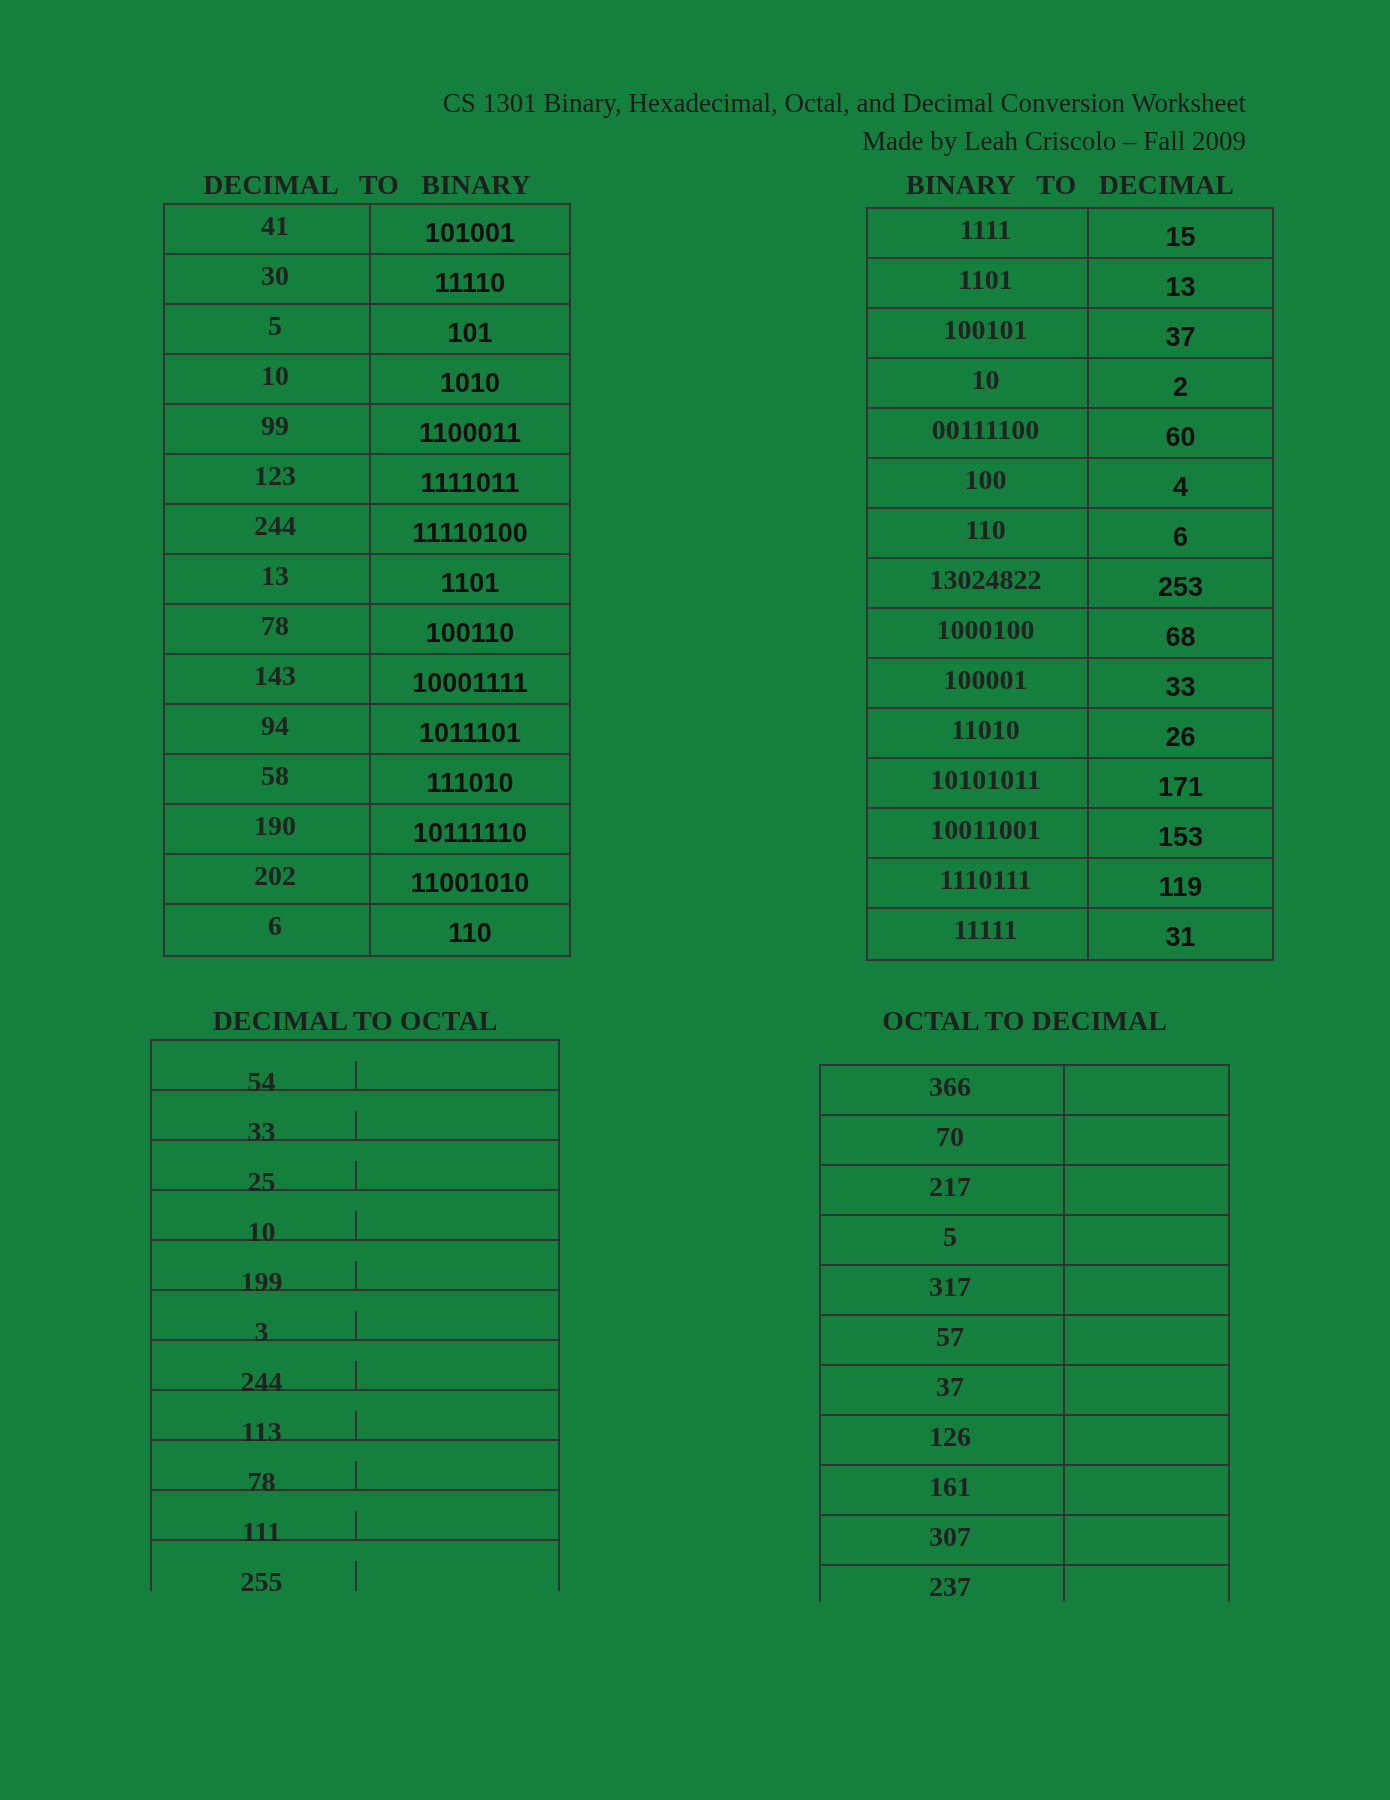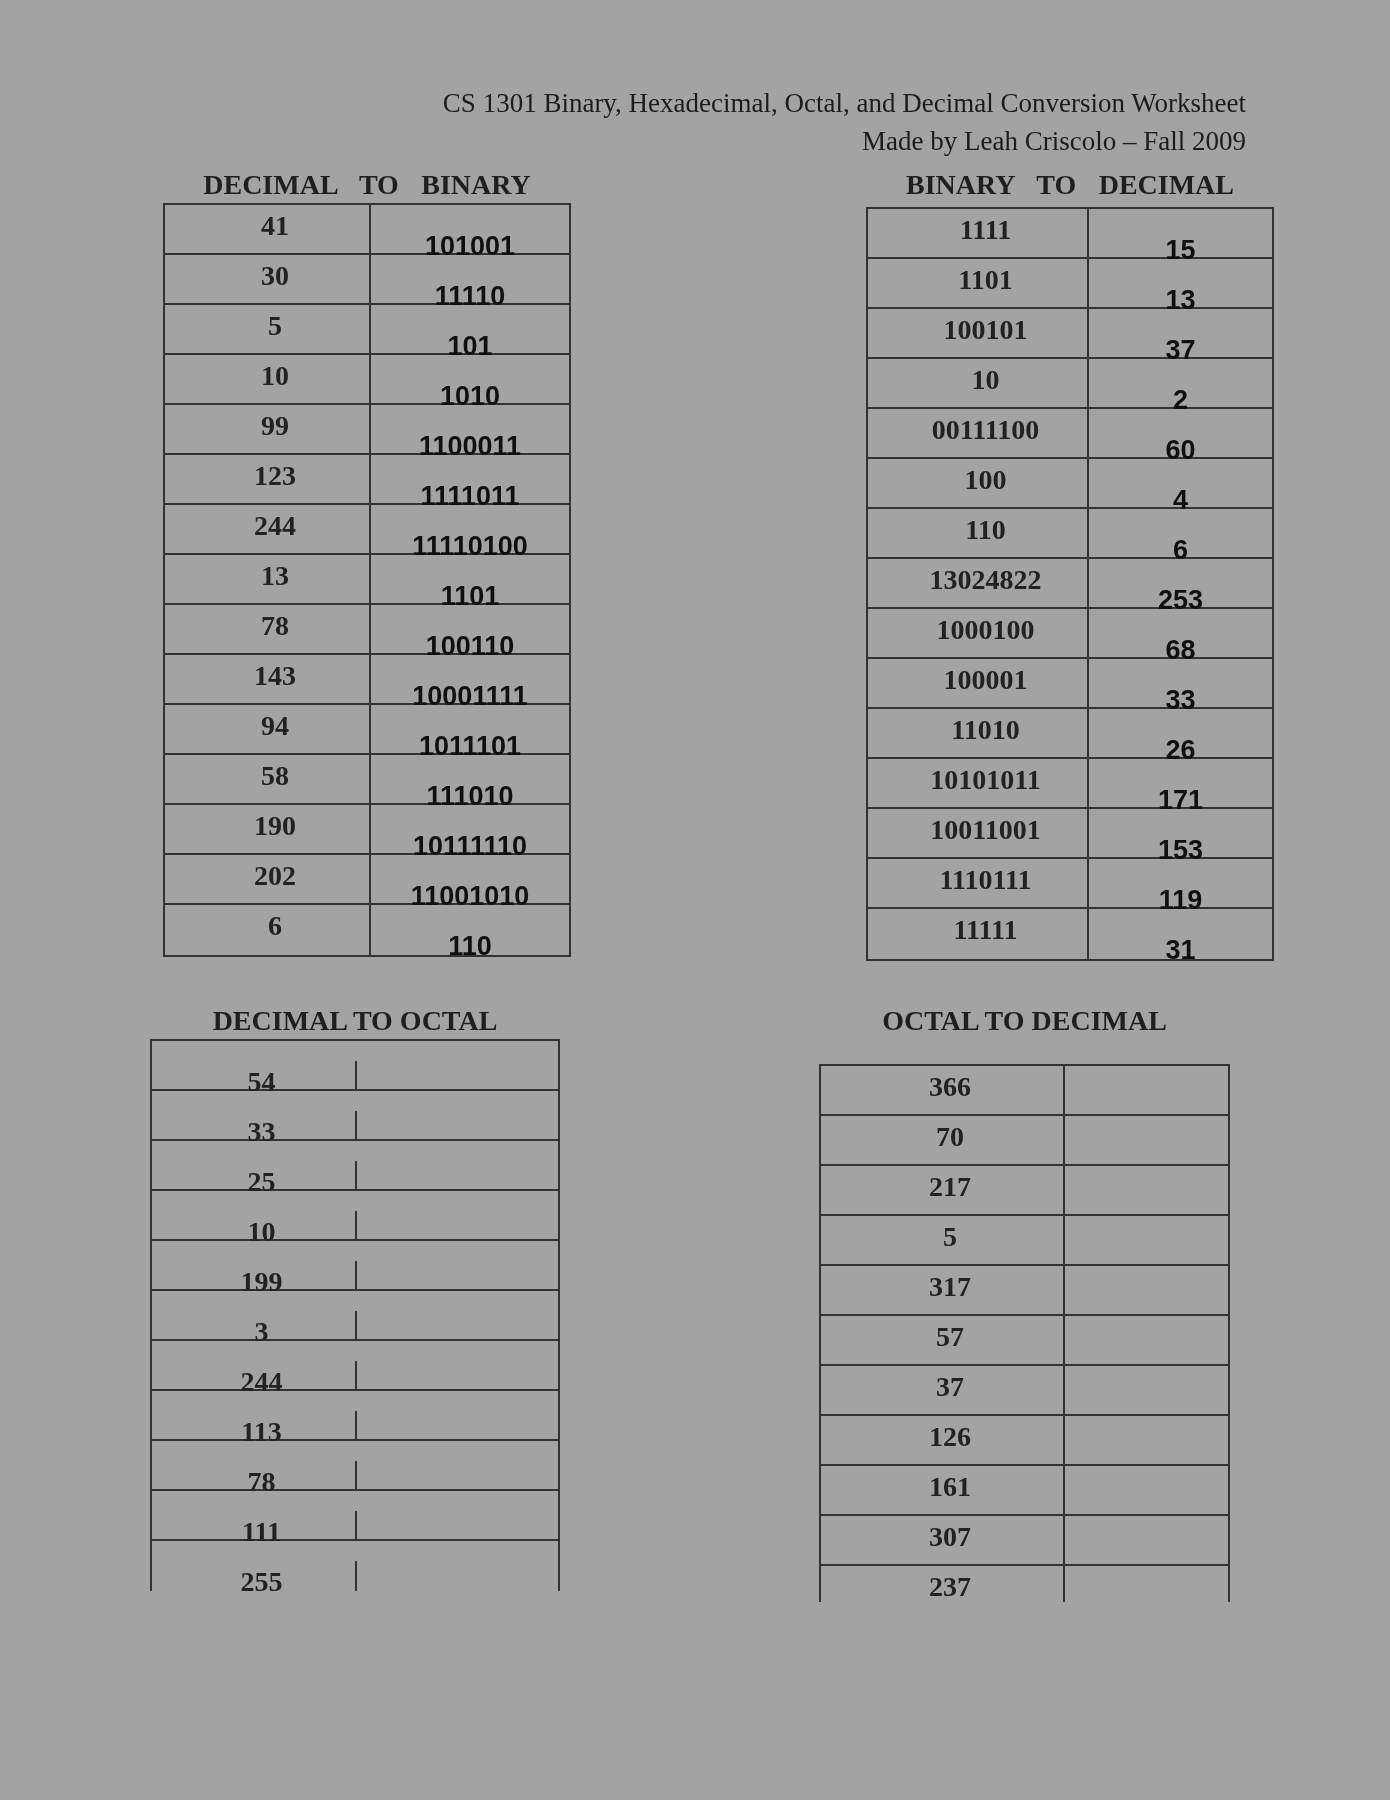--- a/index.html
+++ b/index.html
@@ -4,21 +4,21 @@
 <style>
   html, body {
     margin: 0;
     padding: 0;
     background: #ffffff;
   }
   .page {
     position: relative;
     width: 1390px;
     height: 1800px;
-    background: #a3a3a3;
+    background: #15803d;
     overflow: hidden;
     font-family: "Liberation Serif", serif;
     color: #1a1a1a;
   }
   .header {
     position: absolute;
     top: 84px;
     right: 144px;
     text-align: right;
     font-family: "Liberation Serif", serif;
@@ -64,21 +64,21 @@
     text-align: center;
     padding-top: 5px;
     font-family: "Liberation Serif", serif;
     font-size: 28px;
     color: #222222;
     padding-left: 16px;
   }
   .acell {
     flex: 1;
     text-align: center;
-    padding-top: 26px;
+    padding-top: 13px;
     font-family: "Liberation Sans", sans-serif;
     font-size: 27px;
     color: #101010;
   }
   .tbl-tl { left: 163px; top: 167px; width: 408px; }
   .tbl-tl .pcell { width: 206px; }
   .tbl-tr { left: 866px; top: 167px; width: 408px; }
   .tbl-tr .pcell { width: 221px; }
   .tbl-bl { left: 150px; top: 1003px; width: 410px; }
   .tbl-bl .pcell { width: 205px; margin-top: 20px; }

